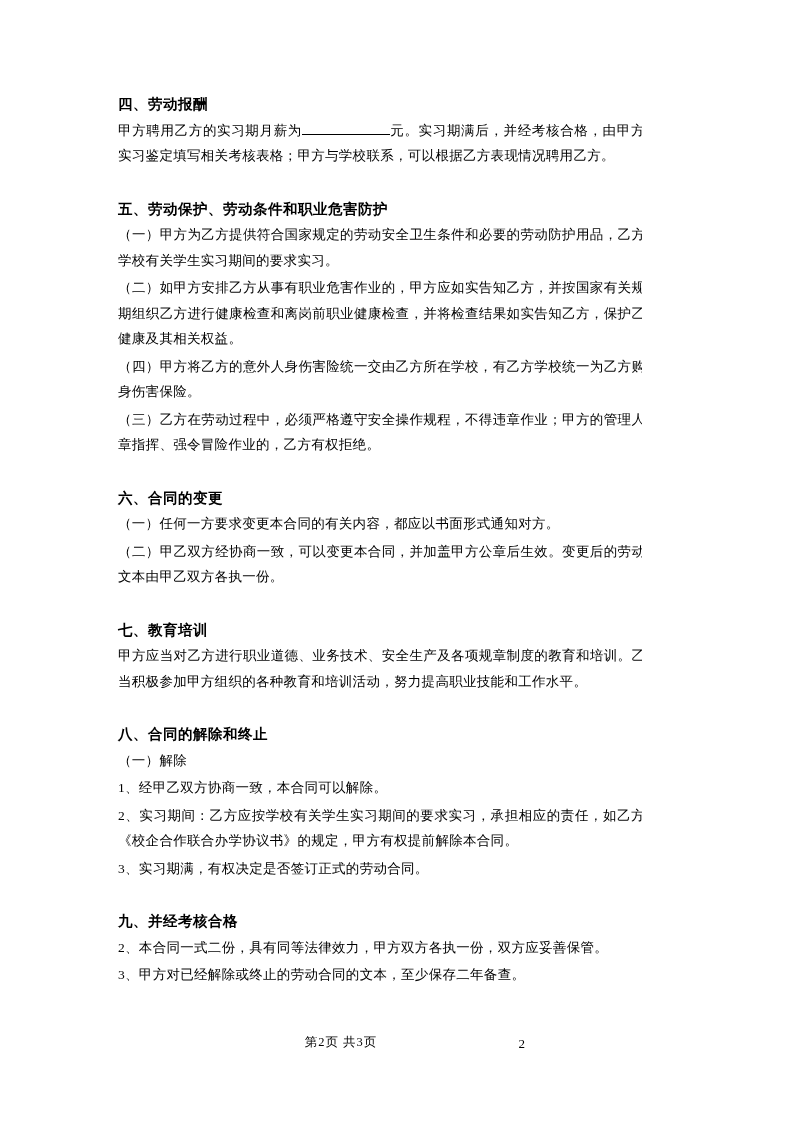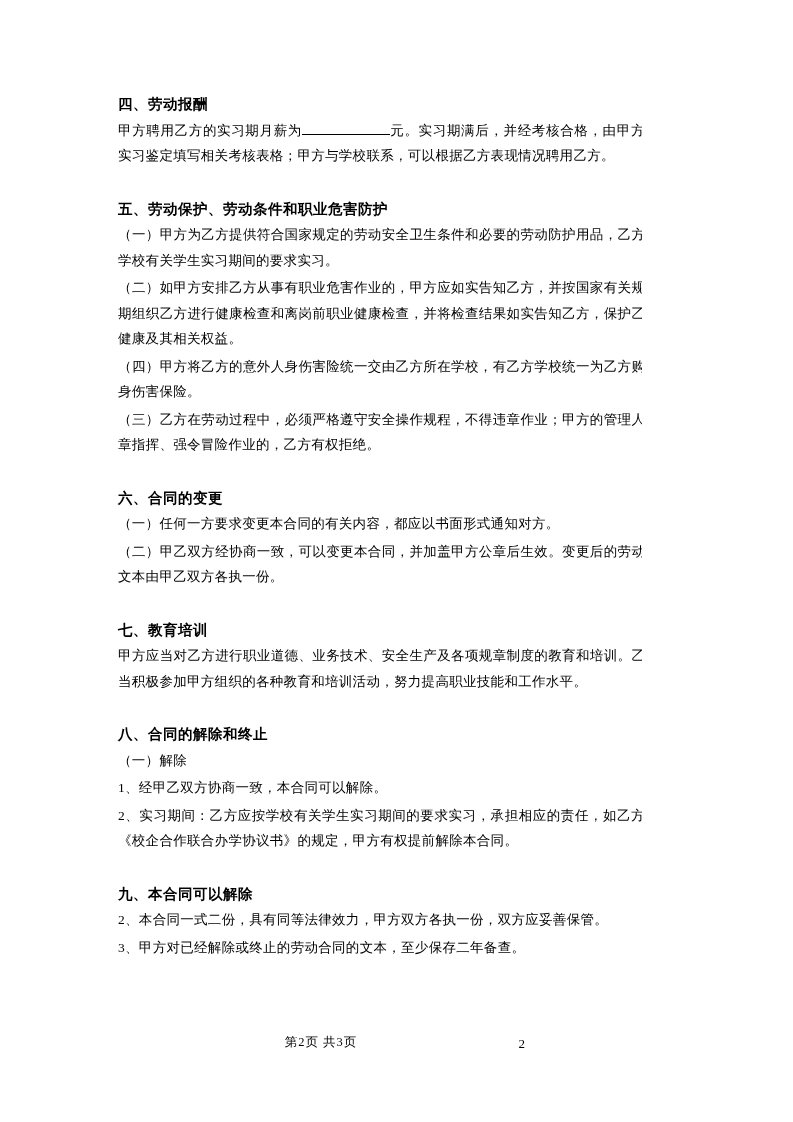--- a/index.html
+++ b/index.html
@@ -46,20 +46,21 @@
     border-bottom: 1px solid #000000;
   }
   .footer-center {
     position: absolute;
     top: 1034px;
     left: 0;
     width: 100%;
     text-align: center;
     font-size: 12.5px;
     letter-spacing: 1px;
+    padding-left: 20px;
   }
   .footer-right {
     position: absolute;
     top: 1036px;
     right: 117px;
     font-size: 13px;
   }
 </style>
 </head>
 <body>
@@ -84,22 +85,23 @@
       </section>
       <section class="section">
         <h2>七、教育培训</h2>
         <p>甲方应当对乙方进行职业道德、业务技术、安全生产及各项规章制度的教育和培训。乙方应当积极参加甲方组织的各种教育和培训活动，努力提高职业技能和工作水平。</p>
       </section>
       <section class="section">
         <h2>八、合同的解除和终止</h2>
         <p>（一）解除</p>
         <p>1、经甲乙双方协商一致，本合同可以解除。</p>
         <p>2、实习期间：乙方应按学校有关学生实习期间的要求实习，承担相应的责任，如乙方违反《校企合作联合办学协议书》的规定，甲方有权提前解除本合同。</p>
+        <p>3、实习期满，有权决定是否签订正式的劳动合同。</p>
       </section>
       <section class="section">
-        <h2>九、本合同可以解除</h2>
+        <h2>九、并经考核合格</h2>
         <p>2、本合同一式二份，具有同等法律效力，甲方双方各执一份，双方应妥善保管。</p>
         <p>3、甲方对已经解除或终止的劳动合同的文本，至少保存二年备查。</p>
       </section>
     </main>
   <div class="footer-center">第2页 共3页</div>
   <div class="footer-right">2</div>
 </div>
 
 </body></html>

